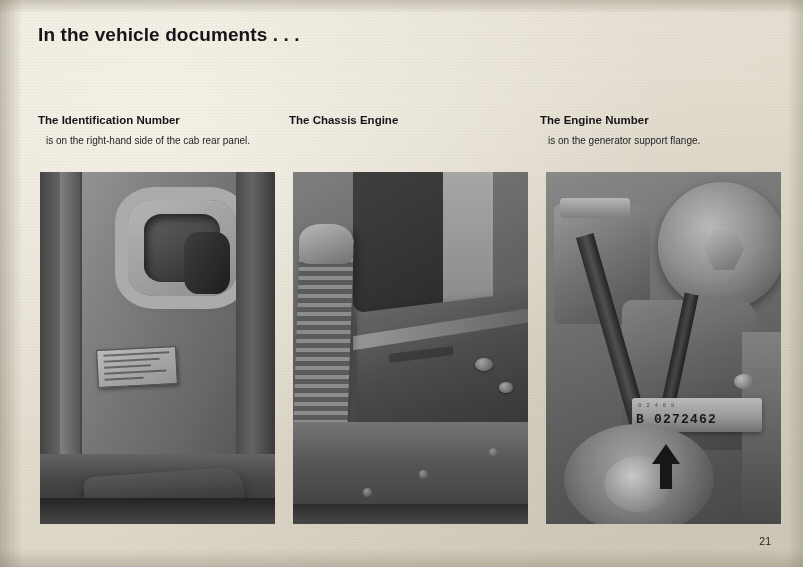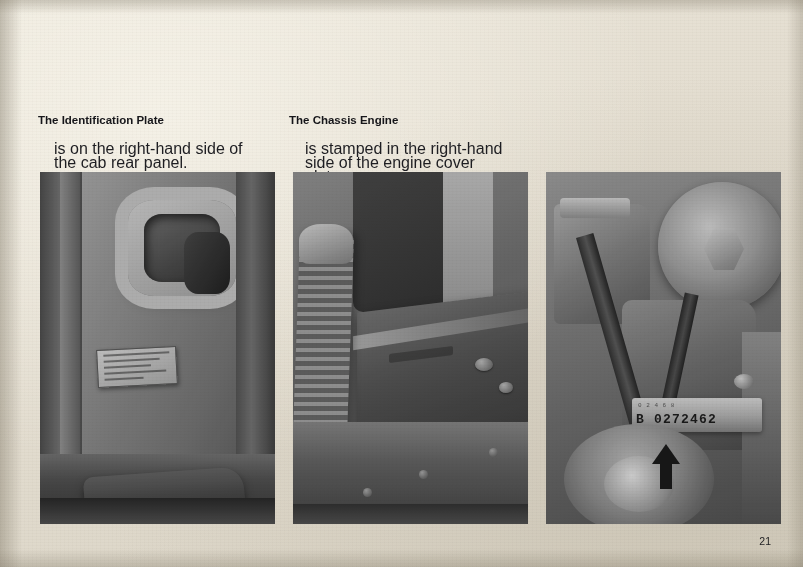--- a/index.html
+++ b/index.html
@@ -99,24 +99,24 @@
   .col {
     width: 236px;
   }
   .col h2 {
     font-size: 11.5px;
     font-weight: bold;
     color: #16161a;
     margin: 0 0 3px 0;
   }
   .col p {
-    font-size: 16px;
+    font-size: 10px;
     line-height: 14px;
     color: #1e1e22;
-    margin: 16px;
+    margin: 8px;
     min-height: 28px;
   }
 
   .photos {
     position: absolute;
     left: 40px;
     top: 172px;
     display: flex;
     gap: 18px;
   }
@@ -451,30 +451,34 @@
 <body>
 
 <div id="page">
 
   <div class="edge-left"></div>
   <div class="edge-top"></div>
   <div class="edge-right"></div>
   <div class="edge-bottom"></div>
 
   <div class="content">
+    <h1 class="heading">In the vehicle documents . . .</h1>
   </div>
 
   <div class="columns">
     <div class="col">
-      <h2>The Identification Plate</h2>
+      <h2>The Identification Number</h2>
       <p>is on the right-hand side of the cab rear panel.</p>
     </div>
     <div class="col">
       <h2>The Chassis Engine</h2>
-      <p>is stamped in the right-hand side of the engine cover plate.</p>
+    </div>
+    <div class="col">
+      <h2>The Engine Number</h2>
+      <p>is on the generator support flange.</p>
     </div>
   </div>
 
   <div class="photos">
 
     <div class="photo p1">
       <div class="wallpanel"></div>
       <div class="rearpanel"></div>
       <div class="window">
         <div class="window-inner">

